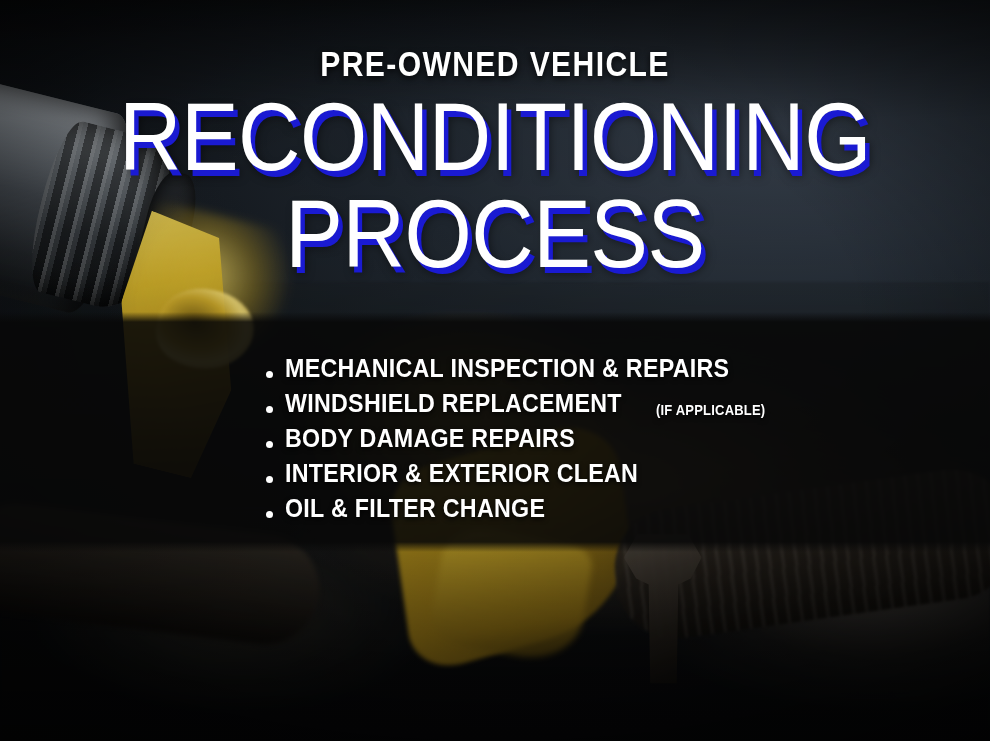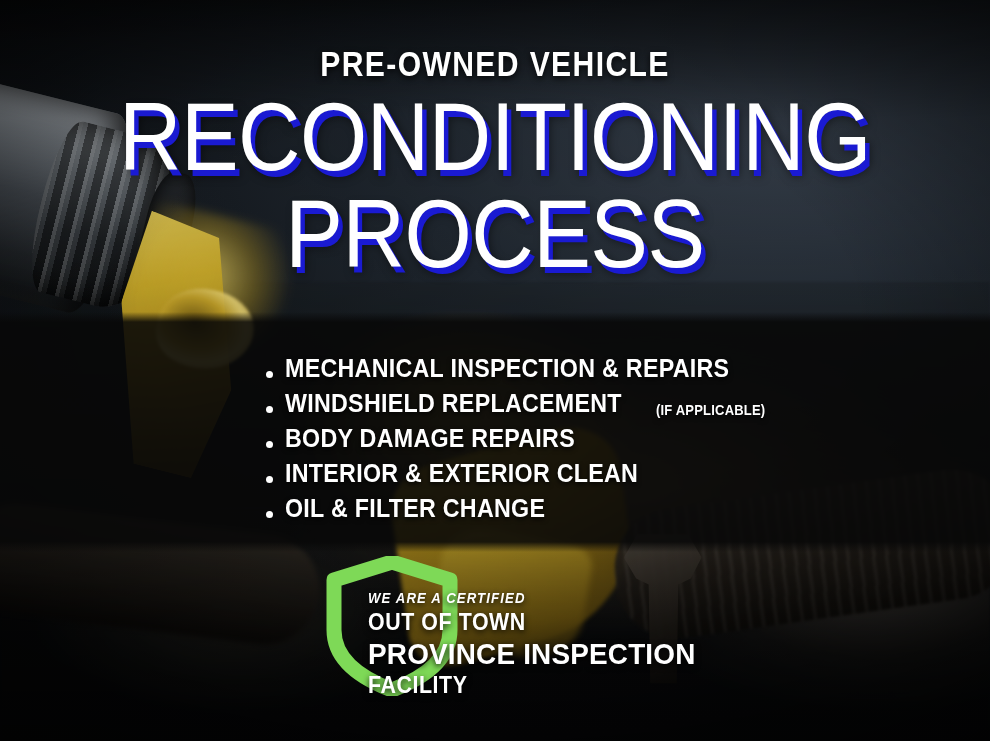--- a/index.html
+++ b/index.html
@@ -362,29 +362,15 @@
         <span class="bullet-text">INTERIOR &amp; EXTERIOR CLEAN</span>
       </li>
 
       <li class="bullet">
         <span class="dot"></span>
         <span class="bullet-text">OIL &amp; FILTER CHANGE</span>
       </li>
 
     </ul>
 
-    <div class="badge">
-
-      <svg class="shield" viewBox="0 0 132 140">
-        <path d="M66 6 L124 24 L124 74 Q124 112 66 134 Q8 112 8 74 L8 24 Z" fill="none" stroke="#7ED957" stroke-width="15" stroke-linejoin="round"></path>
-      </svg>
-
-      <div class="badge-text">
-        <span class="bt1">WE ARE A CERTIFIED</span>
-        <span class="bt2">OUT OF TOWN</span>
-        <span class="bt3">PROVINCE INSPECTION</span>
-        <span class="bt4">FACILITY</span>
-      </div>
-
-    </div>
 
   </div>
 </div>
 
 </body></html>

